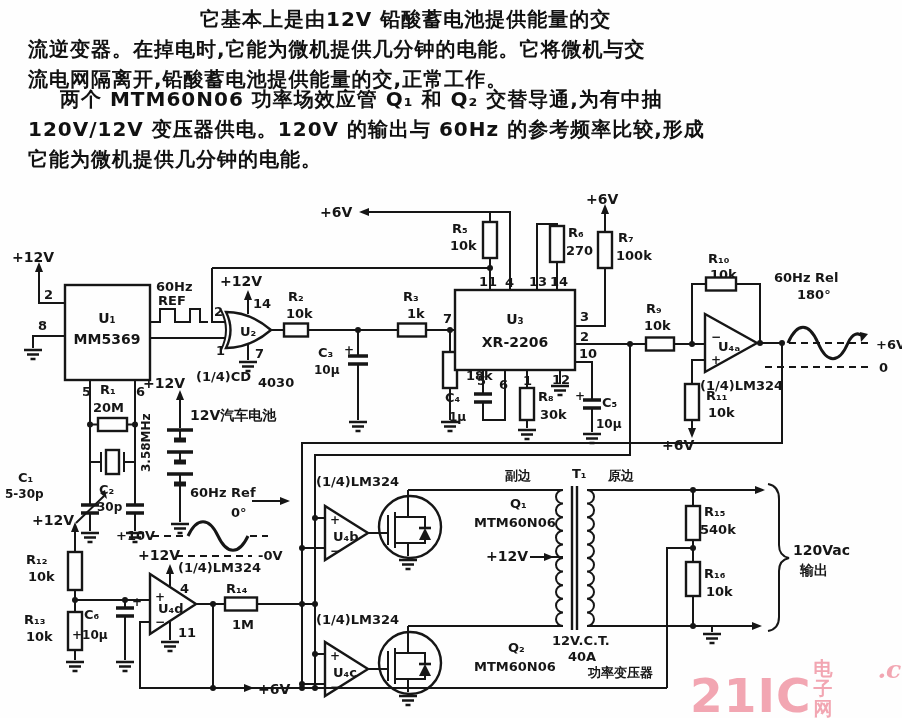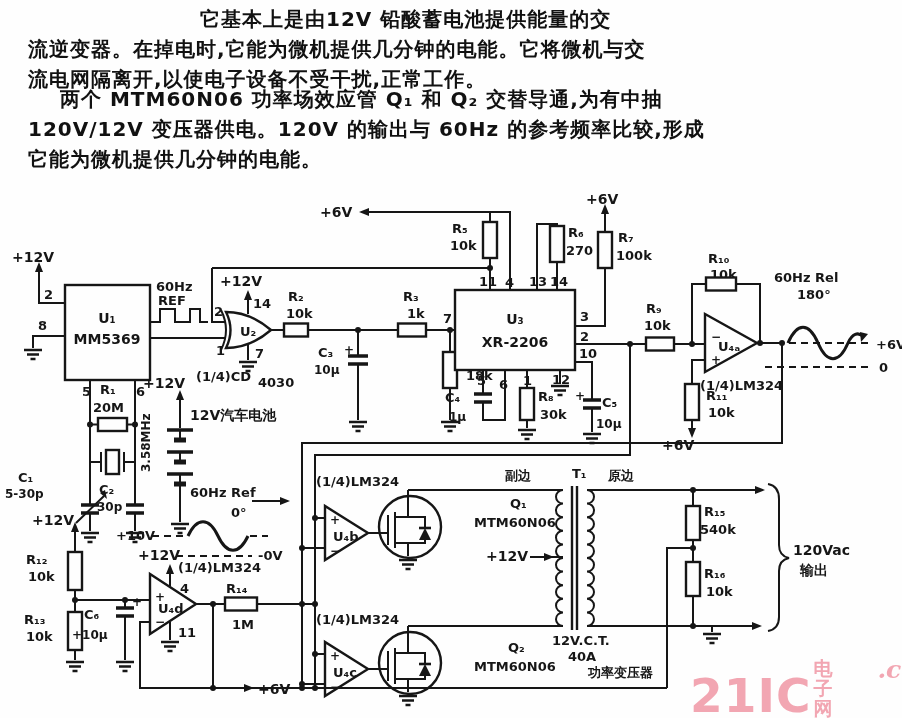--- a/index.html
+++ b/index.html
@@ -21,21 +21,21 @@
           font-family:"DejaVu Serif",serif;margin-left:45px;}
 </style>
 </head>
 <body>
 
 <div id="page">
 
   <div class="para" style="top:4px;">
     <div class="ln" style="padding-left:172px;">它基本上是由12V 铅酸蓄电池提供能量的交</div>
     <div class="ln">流逆变器。在掉电时,它能为微机提供几分钟的电能。它将微机与交</div>
-    <div class="ln">流电网隔离开,以使电子设备不受干扰,正常工作。</div>
+    <div class="ln">流电网隔离开,铅酸蓄电池提供能量的交,正常工作。</div>
   </div>
   <div class="para" style="top:84px;">
     <div class="ln" style="padding-left:32px;">两个 MTM60N06 功率场效应管 Q₁ 和 Q₂ 交替导通,为有中抽</div>
     <div class="ln">120V/12V 变压器供电。120V 的输出与 60Hz 的参考频率比较,形成</div>
     <div class="ln">它能为微机提供几分钟的电能。</div>
   </div>
 
   <svg width="902" height="718" viewBox="0 0 902 718" style="position:absolute;left:0;top:0;">
     <defs>
       <g id="gnd" stroke="#161616" stroke-width="2.4" fill="none">

